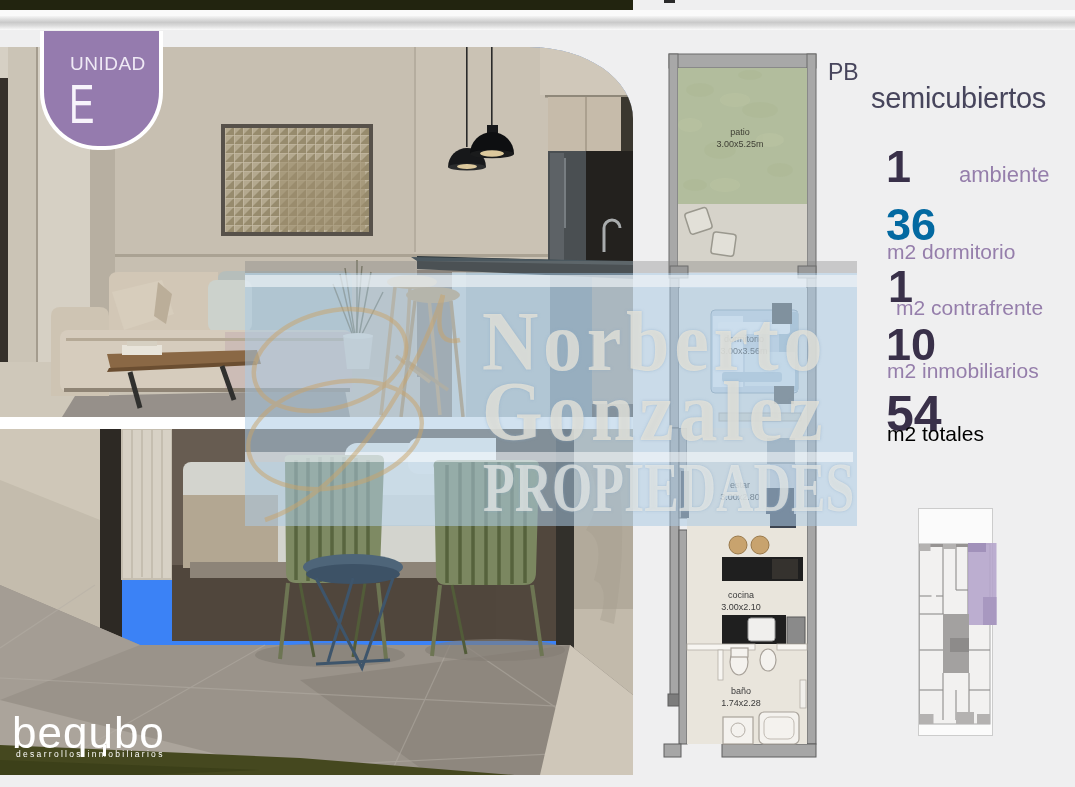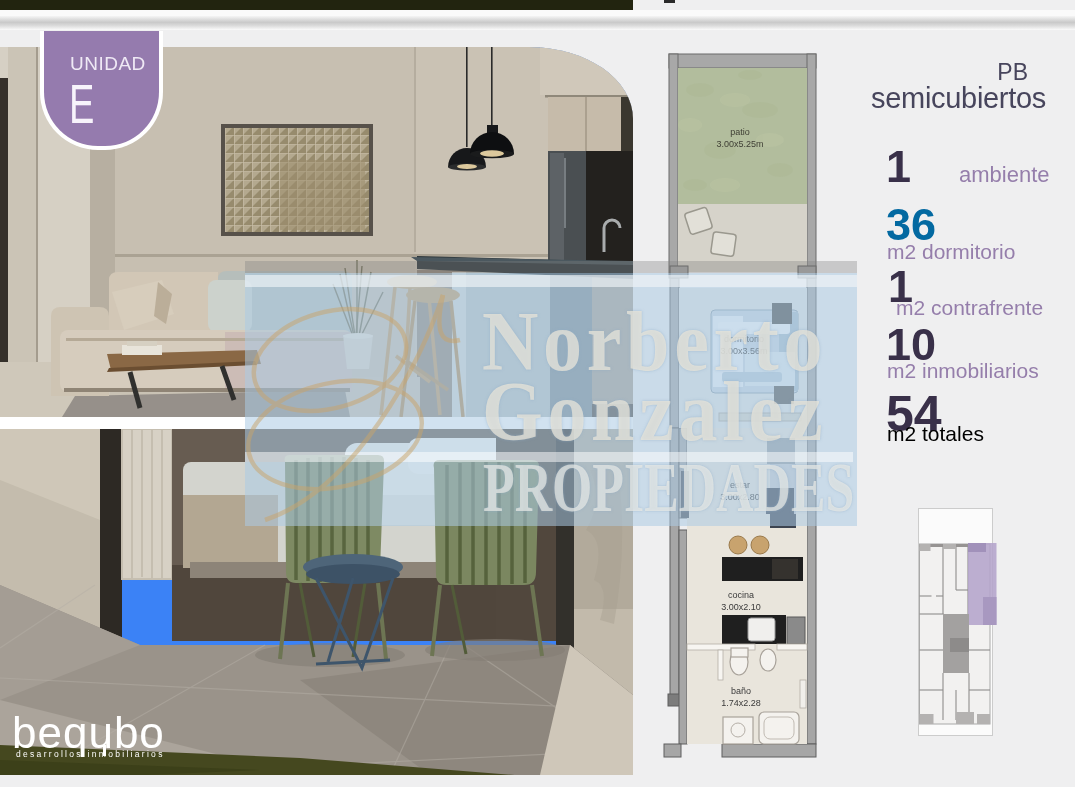--- a/index.html
+++ b/index.html
@@ -355,21 +355,21 @@
     <ellipse cx="95" cy="75" rx="78" ry="48" transform="rotate(-16 95 75)"></ellipse>
     <ellipse cx="100" cy="150" rx="88" ry="52" transform="rotate(-12 100 150)"></ellipse>
     <path d="M30 235 C 120 205 185 80 208 10"></path>
     <path d="M208 10 C 200 45 205 60 225 55"></path>
   </g>
 </svg>
 
 <div class="abs" style="left:482px;top:307px;width:460px;font-family:'Liberation Serif',serif;font-weight:bold;color:rgba(237,232,217,0.72);font-size:84px;line-height:70px;letter-spacing:5px;transform:scaleX(0.93);transform-origin:left top;text-shadow:0 0 3px rgba(140,170,198,0.6);">Norberto<br>Gonzalez</div>
 <div class="abs" style="left:483px;top:453px;font-family:'Liberation Serif',serif;font-weight:bold;color:rgba(242,240,232,0.66);font-size:70px;line-height:70px;letter-spacing:0px;transform:scaleX(0.74);transform-origin:left top;text-shadow:0 0 3px rgba(140,170,198,0.6);white-space:nowrap;">PROPIEDADES</div>
 
-<div class="abs" style="left:828px;top:59px;width:200px;text-align:right;color:#47455c;font-size:23px;white-space:nowrap;">PB</div>
+<div class="abs" style="left:828px;top:59px;width:200px;color:#47455c;font-size:23px;white-space:nowrap;">PB</div>
 
 <div class="abs" style="left:820px;top:82px;width:226px;text-align:right;color:#47455c;font-size:29px;letter-spacing:-0.3px;white-space:nowrap;">semicubiertos</div>
 
 <div class="abs" style="left:886px;top:141px;color:#393049;font-size:45px;font-weight:bold;white-space:nowrap;">1<span style="font-size:22px;font-weight:normal;color:#957eab;margin-left:48px;">ambiente</span></div>
 
 <div class="abs" style="left:886px;top:199px;color:#0369a1;font-size:45px;font-weight:bold;">36</div>
 <div class="abs" style="left:887px;top:240px;color:#957eab;font-size:21px;white-space:nowrap;">m2 dormitorio</div>
 
 <div class="abs" style="left:888px;top:261px;color:#393049;font-size:45px;font-weight:bold;">1</div>
 <div class="abs" style="left:896px;top:296px;color:#957eab;font-size:21px;white-space:nowrap;">m2 contrafrente</div>

